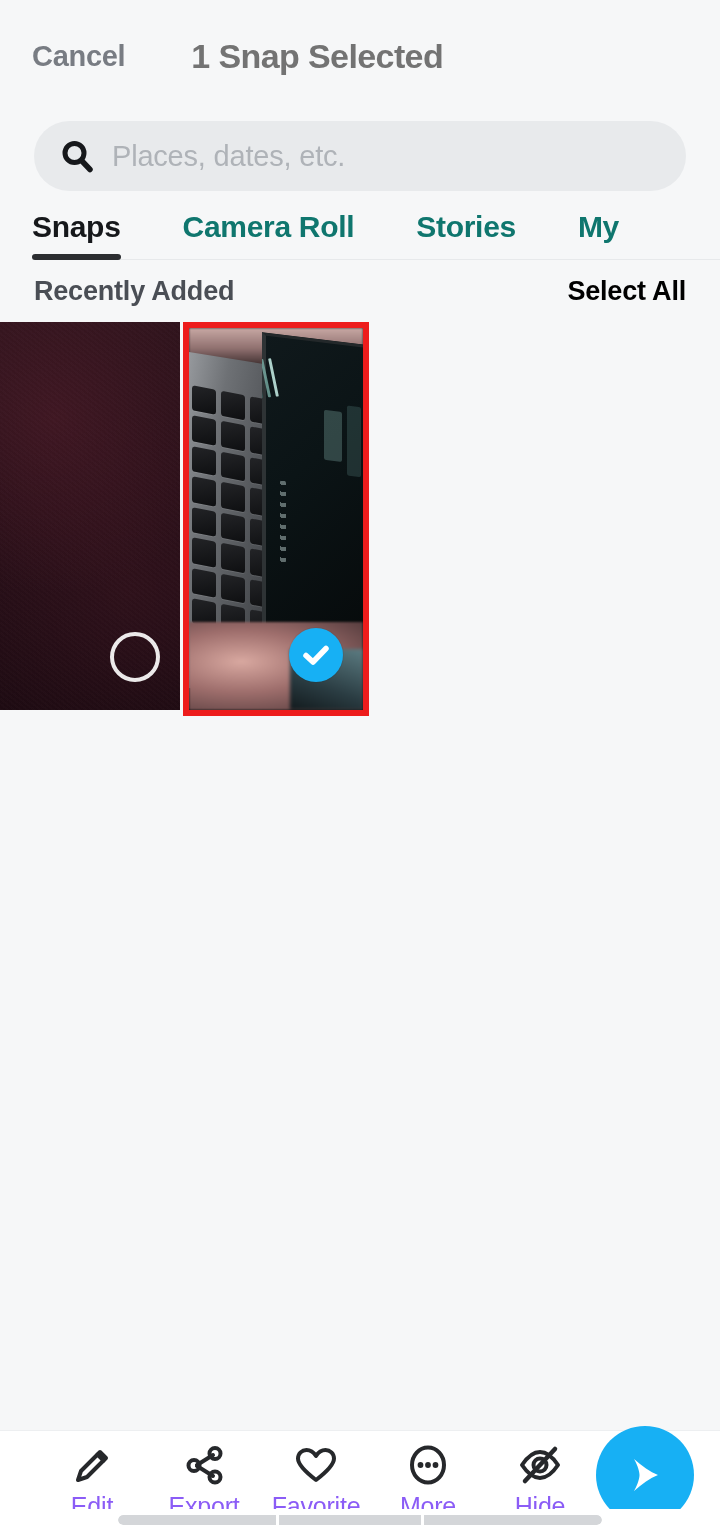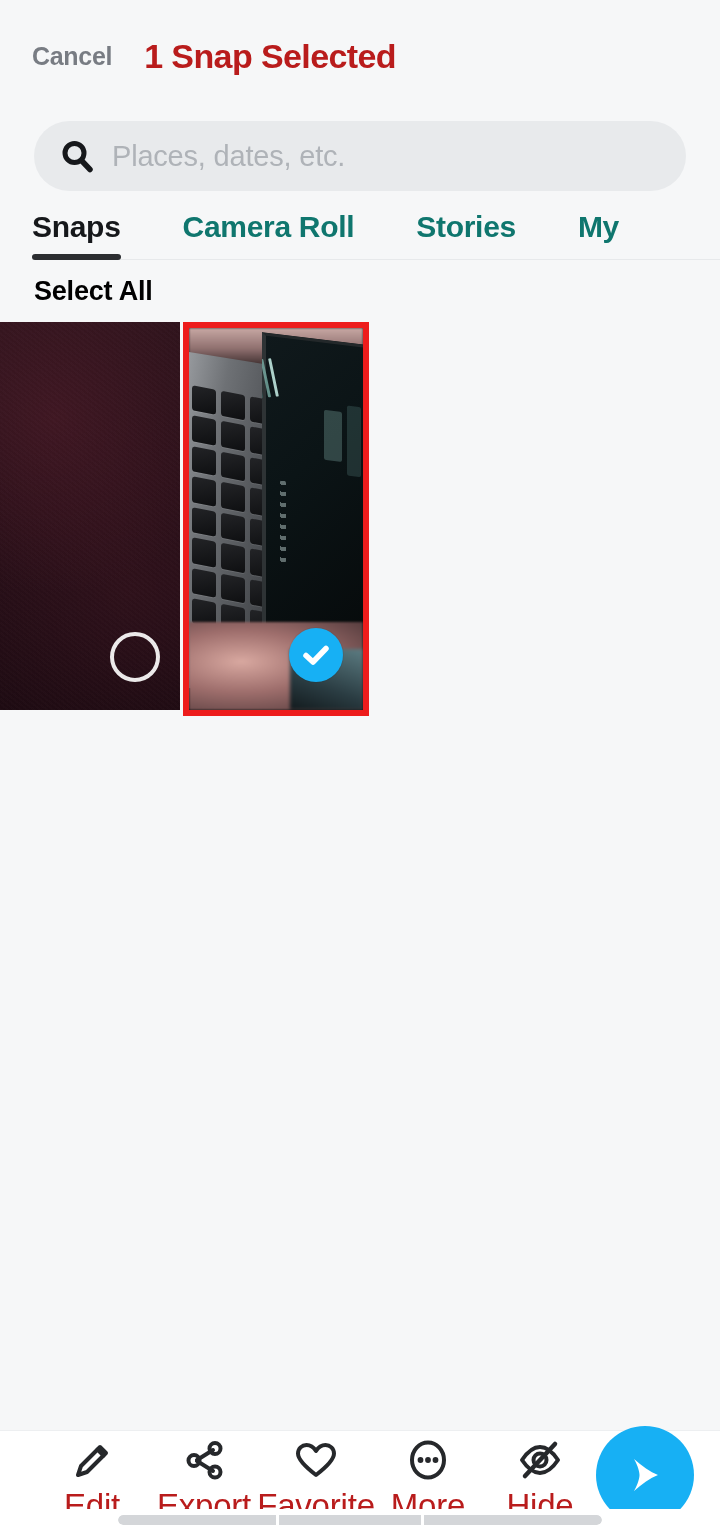--- a/index.html
+++ b/index.html
@@ -19,34 +19,34 @@
 
   
   .header {
     height:112px;
     flex:0 0 112px;
     display:flex; align-items:center;
     padding:0 32px;
     position:relative;
   }
   .cancel-btn {
-    font-size:25px;
+    font-size:29px;
     font-weight:bold;
     color:#787C83;
     letter-spacing:-0.3px;
     cursor:pointer;
     white-space:nowrap;
     text-align:center;
   }
   .header-title {
     font-size:34px;
     font-weight:bold;
-    color:#b91c1c;
+    color:#737373;
     letter-spacing:-0.6px;
-    margin-left:32px;
+    margin-left:66px;
     white-space:nowrap;
   }
 
   
   .search-wrap {
     flex:0 0 88px;
     padding:0 34px;
     display:flex; align-items:center;
   }
   .search-bar {
@@ -306,22 +306,22 @@
     align-items:center; justify-content:center;
     cursor:pointer;
     width:112px;
   }
   .tool-icon {
     height:46px;
     display:flex; align-items:flex-end; justify-content:center;
     margin-bottom:4px;
   }
   .tool-label {
-    font-size:33px;
-    color:#b91c1c;
+    font-size:25px;
+    color:#8b5cf6;
     letter-spacing:-0.2px;
   }
   .send-btn {
     margin-left:auto;
     width:98px; height:98px;
     flex:0 0 98px;
     border-radius:50%;
     background:#17B0F4;
     display:flex; align-items:center; justify-content:center;
     cursor:pointer;
@@ -385,20 +385,21 @@
     <div class="tab">
       <div class="tab-label">Stories</div>
     </div>
 
     <div class="tab">
       <div class="tab-label">My</div>
     </div>
   </div>
 
   <div class="section-row">
+    <div class="section-title">Recently Added</div>
     <div class="select-all">Select All</div>
   </div>
 
   <div class="grid">
 
     <div class="thumb thumb-dark">
       <div class="badge-circle"></div>
     </div>
 
     <div class="thumb thumb-selected">

